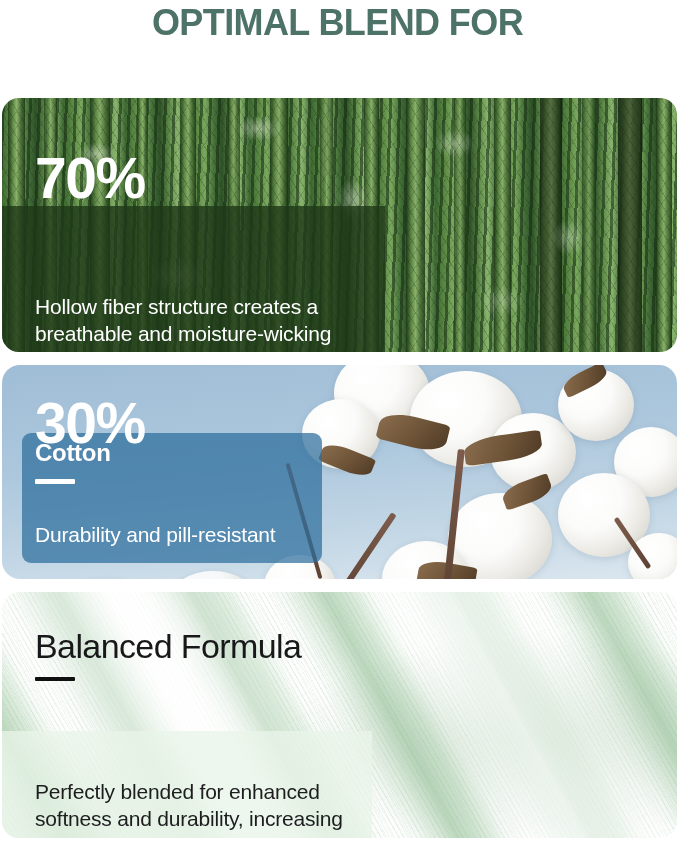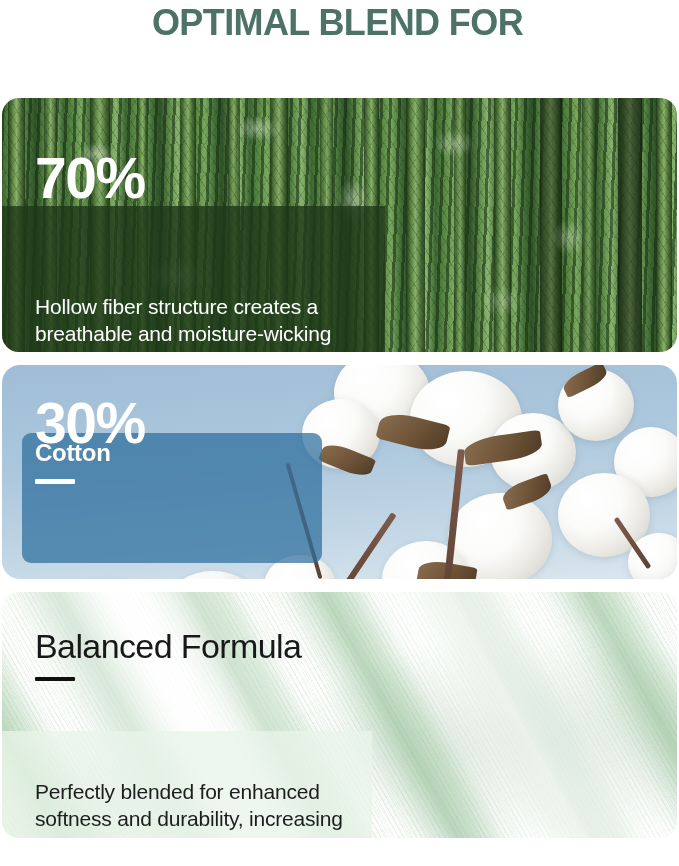--- a/index.html
+++ b/index.html
@@ -311,20 +311,21 @@
       <div class="stem" style="left:300px;top:96px;width:4px;height:120px;transform:rotate(-16deg);"></div>
       <div class="stem" style="left:628px;top:148px;width:5px;height:60px;transform:rotate(-34deg);"></div>
     </div>
 
     <div class="content">
       <div class="pct" style="left:33px;top:30px;">30%</div>
 
       <div class="textbox box-blue">
         <div class="subtitle">Cotton</div>
         <div class="dash"></div>
+        <div class="body-text p2-body">Durability and pill-resistant</div>
       </div>
     </div>
   </div>
 
   <div class="panel panel-3">
     <div class="bg bg-fabric">
       <div class="fabric-threads"></div>
       <div class="fabric-sheen"></div>
     </div>
 

